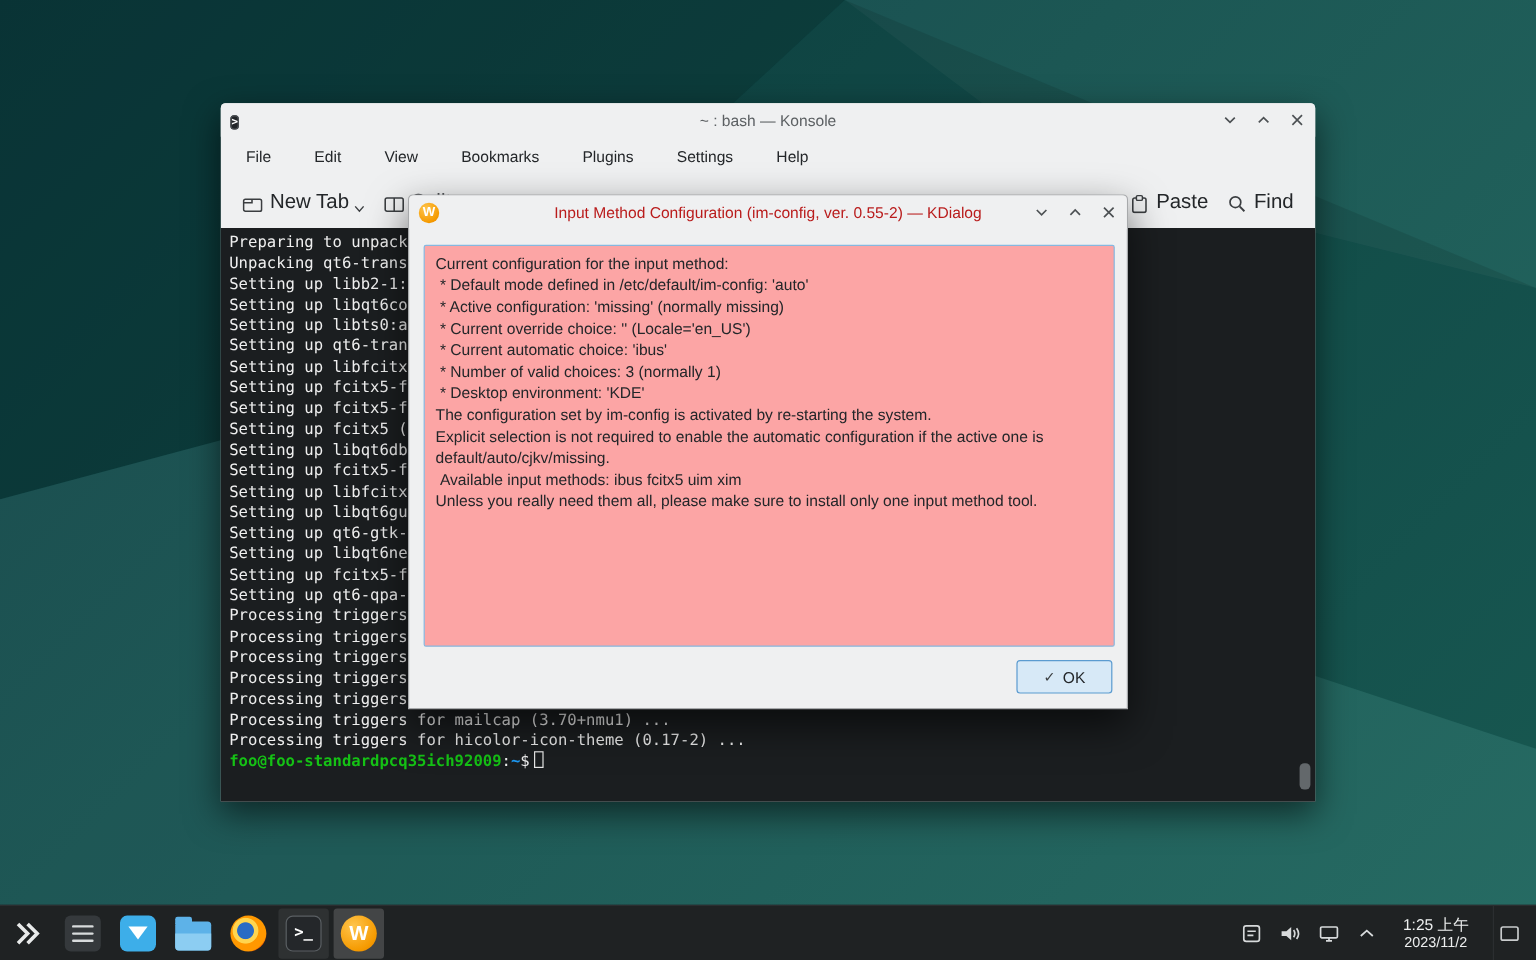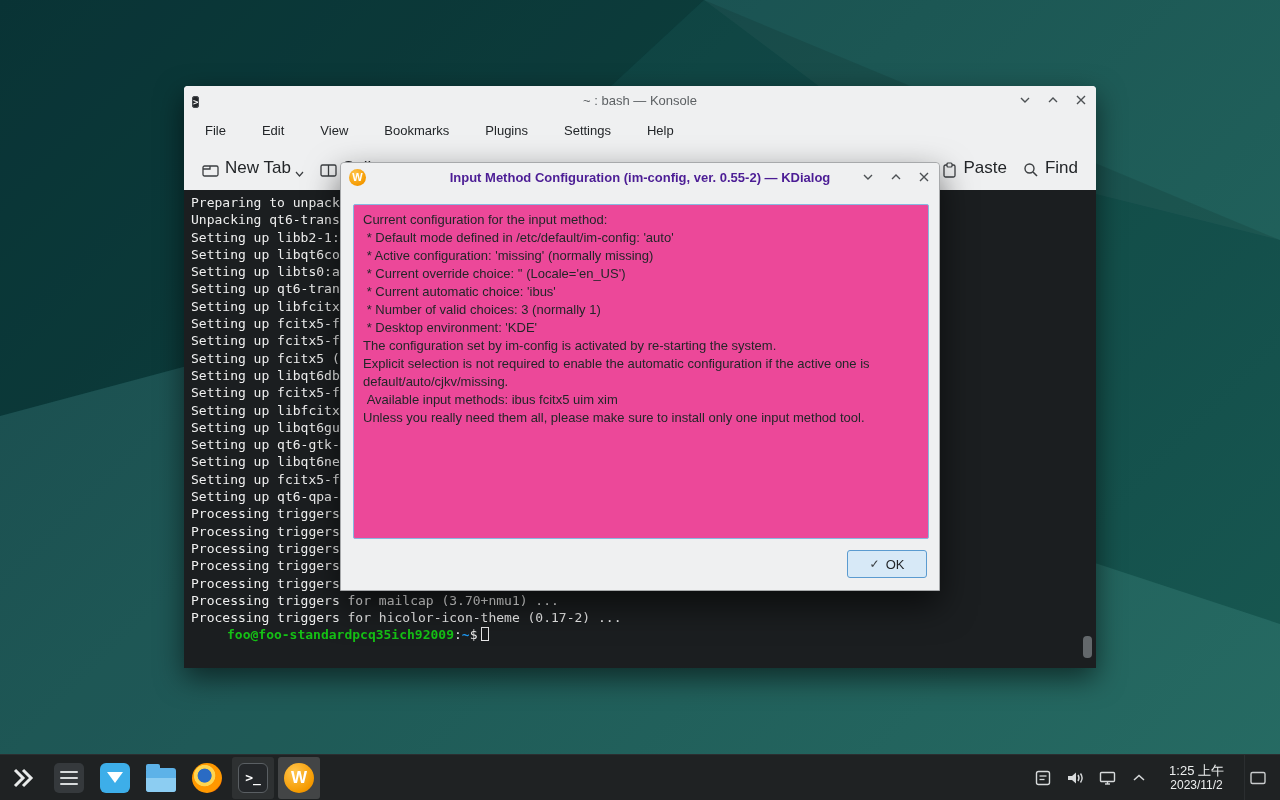--- a/index.html
+++ b/index.html
@@ -31,38 +31,38 @@
   .menu-item { padding:4px 9px; font-size:13px; color:#232629; border-radius:3px; }
   .toolbar { height:44px; display:flex; align-items:center; padding:0 10px; }
   .tool { display:flex; align-items:flex-end; gap:6px; padding:6px 8px; font-size:17px; color:#232629; border-radius:3px; }
   .tool svg { display:block; }
   .tool .chev { margin-left:-2px; }
   .toolbar .spacer { flex:1; }
   #terminal { position:absolute; left:0; top:104px; width:912px; height:478px;
               background:#1b1e20; padding:4px 0 0 7px; overflow:hidden; }
   .term-line { font:13px/17.3px "DejaVu Sans Mono",monospace; color:#efefef; white-space:pre; }
   .prompt-line { font:13px/17.3px "DejaVu Sans Mono",monospace; white-space:pre; }
-  .p-green { color:#15c115; font-weight:bold;margin-left:36px; }
+  .p-green { color:#15c115; font-weight:bold; }
   .p-white { color:#efefef; }
   .p-blue  { color:#1d99f3; font-weight:bold; }
   .cursor  { display:inline-block; width:8px; height:14px; border:1px solid #e8e8e8; margin-left:4px; vertical-align:-2px; }
   .scrollbar-handle { position:absolute; right:4px; bottom:10px; width:9px; height:22px;
                       background:#63686b; border-radius:4px; }
 
   
   #kdialog { position:absolute; left:340px; top:162px; width:600px; height:429px;
              background:#eff0f1; border:1px solid #a7a9ab; border-radius:4px 4px 0 0;
              box-shadow:0 14px 34px rgba(0,0,0,.6); z-index:20; }
   #kdialog .titlebar { background:#eff0f1; }
-  #kdialog .title { color:#4c1d95;font-weight:bold; }
+  #kdialog .title { color:#b91c1c; }
   .w-icon { border-radius:50%; background:radial-gradient(circle at 35% 30%,#ffc54d,#f59a00 70%,#e07c00);
             color:#fff; text-align:center; font-weight:bold; }
   .w-icon-sm { width:17px; height:17px; font:bold 11px/17px "Liberation Sans",sans-serif; margin-left:8px; }
   .msgbox { position:absolute; left:12px; top:41px; width:576px; height:335px;
-            border:1px solid #86b8e0; border-radius:2px; background:#ec4899; padding:6px 9px; overflow:hidden; }
+            border:1px solid #86b8e0; border-radius:2px; background:#fca5a5; padding:6px 9px; overflow:hidden; }
   .msg-line { font-size:13px; line-height:18px; color:#232629; white-space:pre-wrap; }
   .ok-btn { position:absolute; right:12px; bottom:12px; height:28px; min-width:80px;
             display:flex; align-items:center; justify-content:center; gap:6px;
             background:#d7e9f7; border:1px solid #5b9bd0; border-radius:3px;
             font-size:13px; color:#232629; }
   .ok-check { font-size:12px; color:#3c4043; }
 
   
   #taskbar { position:absolute; left:0; bottom:0; width:1280px; height:46px;
              background:#1f2223; border-top:1px solid #2b2e30; display:flex; align-items:center;

